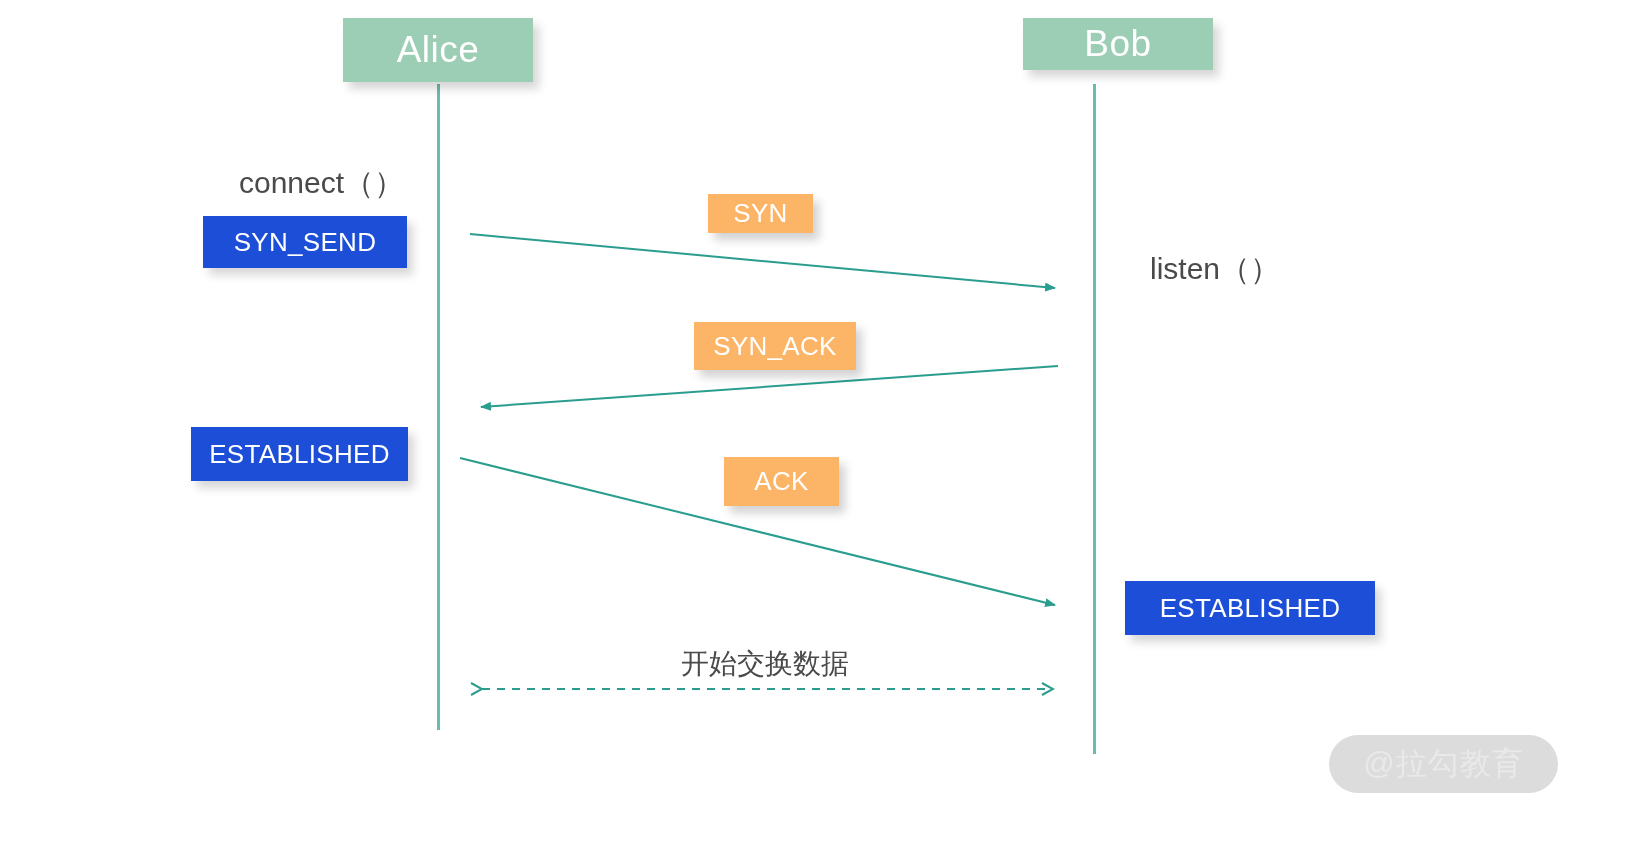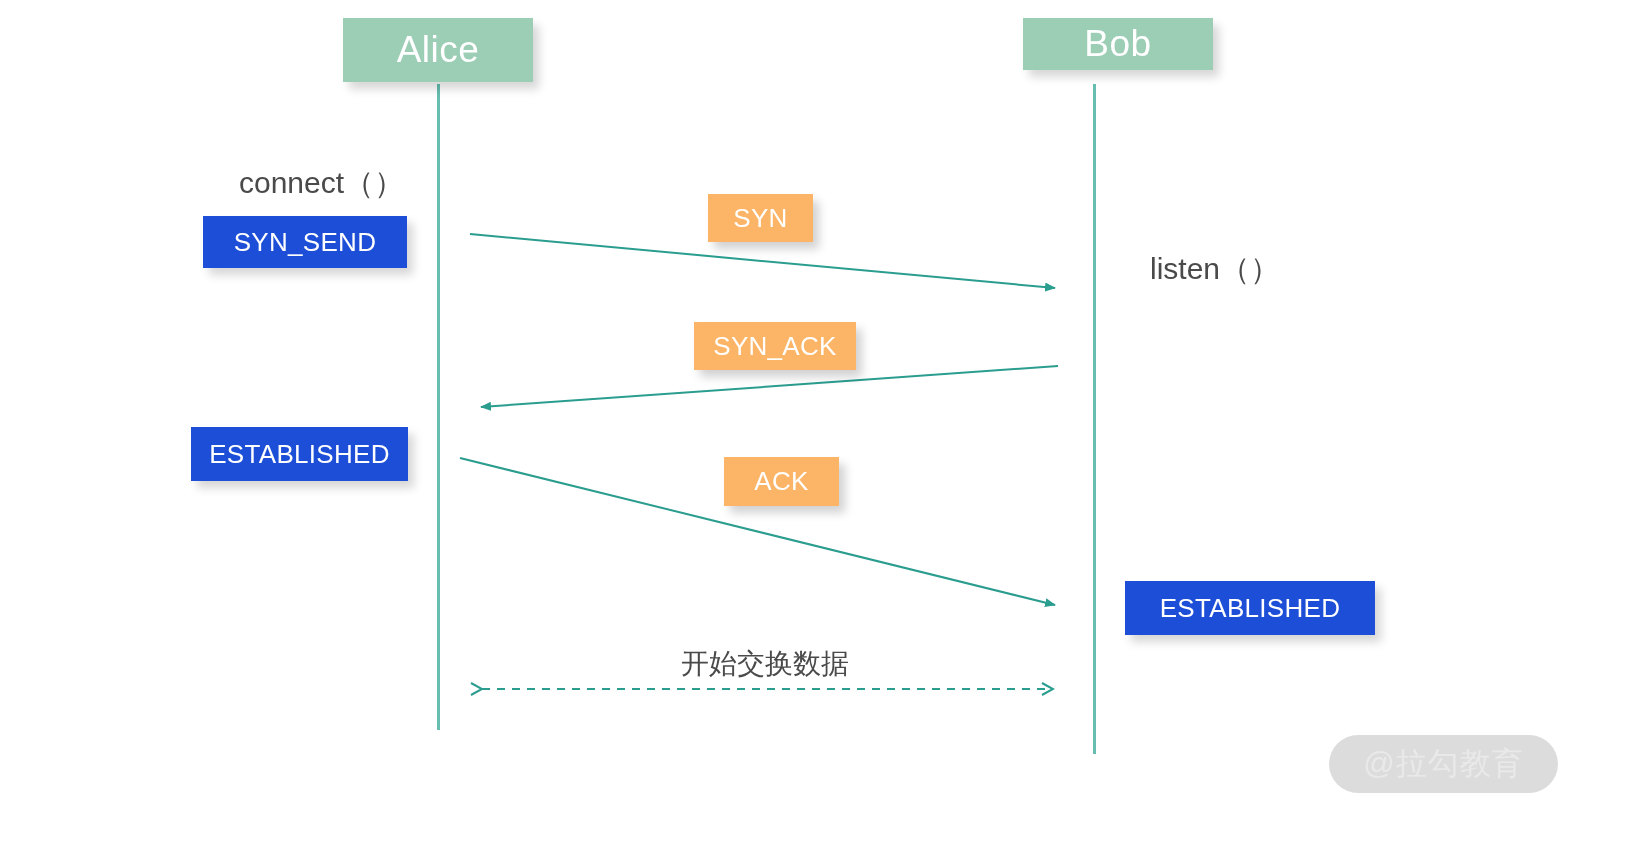--- a/index.html
+++ b/index.html
@@ -85,21 +85,21 @@
     color: #ffffff;
     display: flex;
     align-items: center;
     justify-content: center;
     font-size: 26px;
     font-weight: 400;
     letter-spacing: 0.3px;
     box-shadow: 6px 7px 9px rgba(0,0,0,0.18);
     z-index: 5;
   }
-  #msg-syn     { left: 708px; top: 194px; width: 105px; height: 48px; }
+  #msg-syn     { left: 708px; top: 194px; width: 105px; height: 39px; }
   #msg-syn-ack { left: 694px; top: 322px; width: 162px; height: 48px; }
   #msg-ack     { left: 724px; top: 457px; width: 115px; height: 49px; }
 
   
   #note-data-exchange {
     position: absolute;
     left: 455px;
     top: 645px;
     width: 620px;
     text-align: center;

